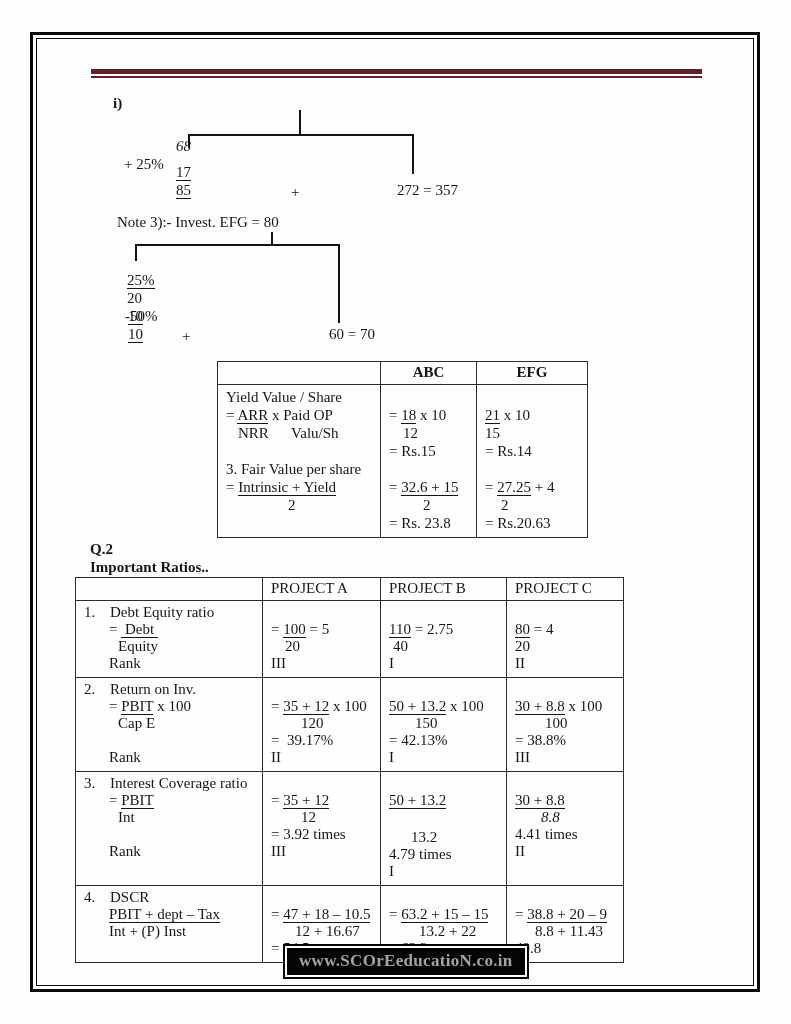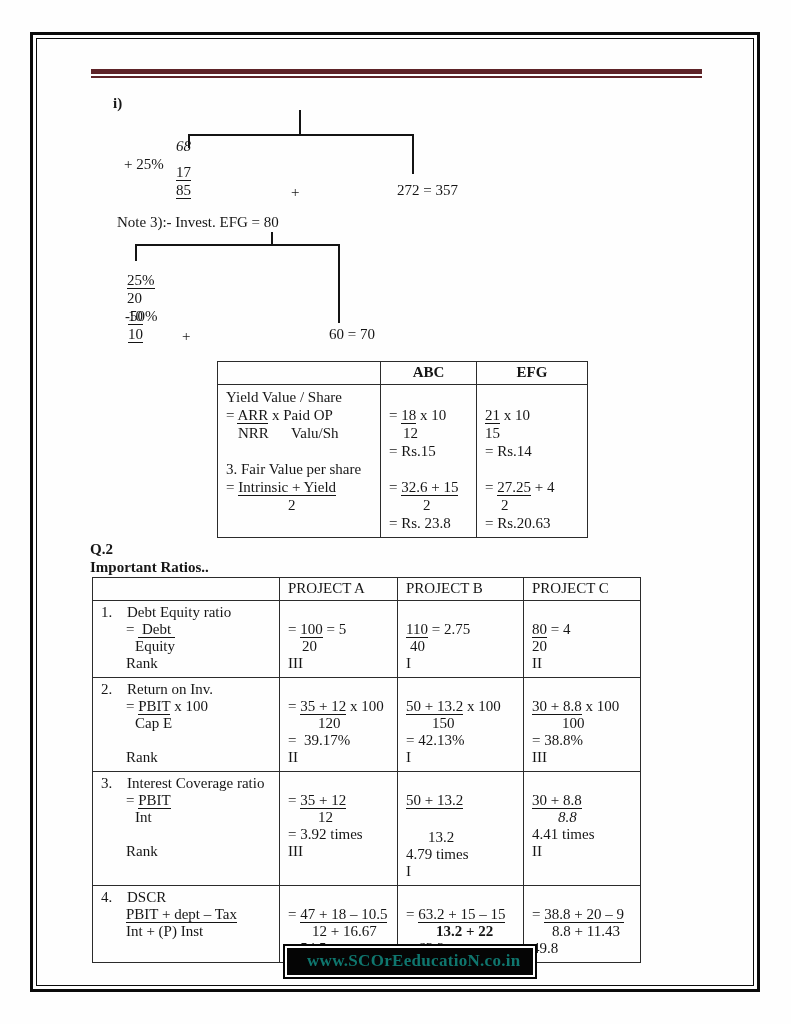--- a/index.html
+++ b/index.html
@@ -26,22 +26,22 @@
   #t1 th{text-align:center;font-weight:bold;}
   #t2 th{font-weight:normal;}
   .ln{min-height:18px;line-height:18px;white-space:pre;}
   #t2 .ln{min-height:17px;line-height:17px;}
   .rnum{display:inline-block;width:26px;}
   .ind-f{padding-left:25px;}
   .ind-d{padding-left:34px;}
   
   .footer-box{position:absolute;left:283px;top:944px;border:2px solid #050505;
        background:#ffffff;padding:2px;}
-  .footer-box-inner{background:#050505;color:#0f766e;font-weight:bold;
-       font-size:17px;letter-spacing:.3px;padding:3px 12px 4px 20px;white-space:pre;}
+  .footer-box-inner{background:#050505;color:#a3a3a3;font-weight:bold;
+       font-size:17px;letter-spacing:.3px;padding:3px 12px 4px 12px;white-space:pre;}
 </style>
 </head>
 <body>
 
 <div class="page">
 
   <div class="page-border">
     <div class="page-border-inner"></div>
   </div>
 
@@ -117,21 +117,21 @@
           <div class="ln" style="padding-left:16px;">2</div>
           <div class="ln">= Rs.20.63</div>
         </td>
       </tr>
     </tbody>
   </table>
 
   <div class="t b" style="left:90px;top:540px;">Q.2</div>
   <div class="t b" style="left:90px;top:558px;text-align:right;">Important Ratios..</div>
 
-  <table class="tbl" id="t2" style="left:92px;top:577px;width:548px;">
+  <table class="tbl" id="t2" style="left:75px;top:577px;width:548px;">
     <colgroup>
         <col style="width:187px">
         <col style="width:118px">
         <col style="width:126px">
         <col style="width:117px">
       </colgroup>
     <tbody>
       <tr>
         <th></th>
         <th>PROJECT A</th>
@@ -237,21 +237,21 @@
         </td>
         <td>
           <div class="ln"></div>
           <div class="ln"><span>= </span><span class="u">47 + 18 – 10.5</span></div>
           <div class="ln" style="padding-left:24px;">12 + 16.67</div>
           <div class="ln"><span>= </span><span class="u">54.5</span></div>
         </td>
         <td>
           <div class="ln"></div>
           <div class="ln"><span>= </span><span class="u">63.2 + 15 – 15</span></div>
-          <div class="ln" style="padding-left:30px;font-weight:bold;">13.2 + 22</div>
+          <div class="ln" style="padding-left:30px;">13.2 + 22</div>
           <div class="ln"><span>= </span><span class="u">63.2</span></div>
         </td>
         <td>
           <div class="ln"></div>
           <div class="ln"><span>= </span><span class="u">38.8 + 20 – 9</span></div>
           <div class="ln" style="padding-left:20px;">8.8 + 11.43</div>
           <div class="ln">49.8</div>
         </td>
       </tr>
     </tbody>

